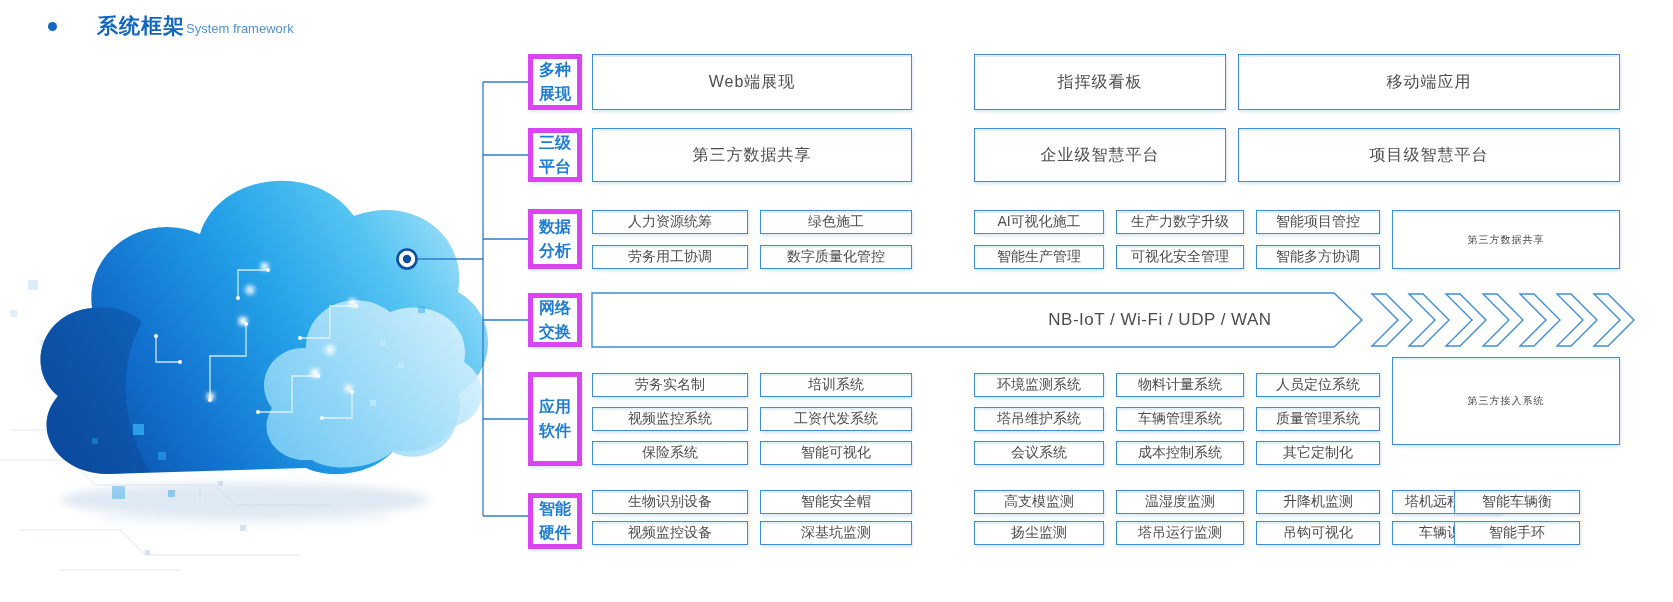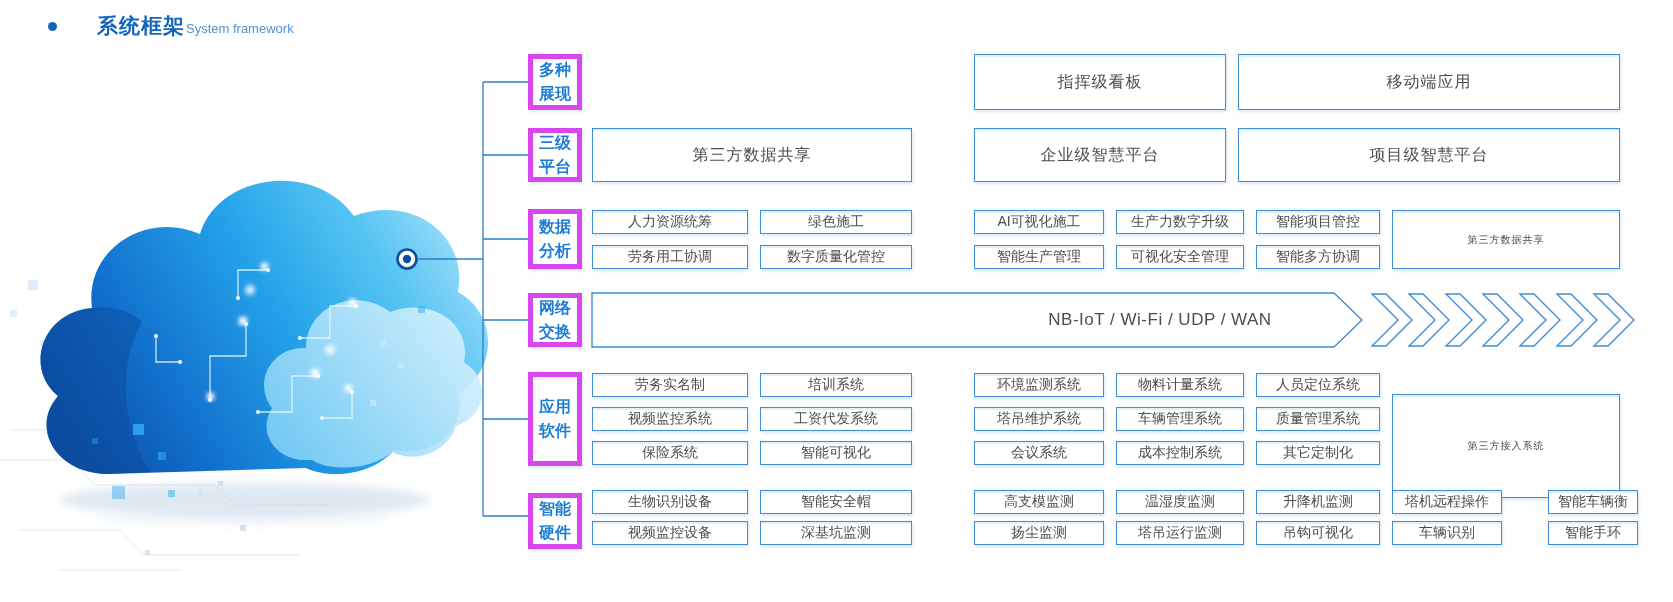--- a/index.html
+++ b/index.html
@@ -22,21 +22,21 @@
   .box{position:absolute;background:#fff;border:1px solid #3f8dd6;display:flex;align-items:center;
        justify-content:center;color:#4d4d4d;box-sizing:border-box;z-index:3;
        box-shadow:1px 2px 3px rgba(120,170,220,.28), inset 0 2px 0 rgba(160,205,240,.30);}
   .big{font-size:16px;letter-spacing:1px;}
   .sm{height:24px;font-size:14px;}
   .tallbox{font-size:10px;letter-spacing:1px;}
   
   .x-l1{left:592px;width:156px}.x-l2{left:760px;width:152px}
   .x-b1{left:592px;width:320px}.x-b2{left:974px;width:252px}.x-b3{left:1238px;width:382px}
   .x-r1{left:974px;width:130px}.x-r2{left:1116px;width:128px}.x-r3{left:1256px;width:124px}
-  .x-r4{left:1392px;width:110px}.x-r5{left:1548px;width:90px}
+  .x-r4{left:1392px;width:110px}.x-r5{left:1454px;width:126px}
   .x-tall{left:1392px;width:228px}
   
   .y1{top:54px;height:56px}.y2{top:128px;height:54px}
   .y3a{top:210px}.y3b{top:245px}
   .y5a{top:373px}.y5b{top:407px}.y5c{top:441px}
   .y6a{top:490px}.y6b{top:521px}
   
   .net-text{position:absolute;top:293px;height:54px;display:flex;align-items:center;justify-content:center;
             font-size:17px;color:#4d4d4d;letter-spacing:.5px;z-index:3;}
 </style>
@@ -179,20 +179,21 @@
 平台</div>
   <div class="lbl" style="top:209px;height:60px">数据
 分析</div>
   <div class="lbl" style="top:293px;height:54px">网络
 交换</div>
   <div class="lbl" style="top:372px;height:94px">应用
 软件</div>
   <div class="lbl" style="top:493px;height:56px">智能
 硬件</div>
 
+  <div class="box big x-b1 y1">Web端展现</div>
   <div class="box big x-b2 y1">指挥级看板</div>
   <div class="box big x-b3 y1">移动端应用</div>
 
   <div class="box big x-b1 y2">第三方数据共享</div>
   <div class="box big x-b2 y2">企业级智慧平台</div>
   <div class="box big x-b3 y2">项目级智慧平台</div>
 
   <div class="box sm x-l1 y3a">人力资源统筹</div>
   <div class="box sm x-l2 y3a">绿色施工</div>
   <div class="box sm x-r1 y3a">AI可视化施工</div>
@@ -215,21 +216,21 @@
   <div class="box sm x-l1 y5b">视频监控系统</div>
   <div class="box sm x-l2 y5b">工资代发系统</div>
   <div class="box sm x-r1 y5b">塔吊维护系统</div>
   <div class="box sm x-r2 y5b">车辆管理系统</div>
   <div class="box sm x-r3 y5b">质量管理系统</div>
   <div class="box sm x-l1 y5c">保险系统</div>
   <div class="box sm x-l2 y5c">智能可视化</div>
   <div class="box sm x-r1 y5c">会议系统</div>
   <div class="box sm x-r2 y5c">成本控制系统</div>
   <div class="box sm x-r3 y5c">其它定制化</div>
-  <div class="box tallbox x-tall" style="top:394px;height:104px">第三方接入系统</div>
+  <div class="box tallbox x-tall" style="top:357px;height:88px">第三方接入系统</div>
 
   <div class="box sm x-l1 y6a">生物识别设备</div>
   <div class="box sm x-l2 y6a">智能安全帽</div>
   <div class="box sm x-r1 y6a">高支模监测</div>
   <div class="box sm x-r2 y6a">温湿度监测</div>
   <div class="box sm x-r3 y6a">升降机监测</div>
   <div class="box sm x-r4 y6a">塔机远程操作</div>
   <div class="box sm x-r5 y6a">智能车辆衡</div>
   <div class="box sm x-l1 y6b">视频监控设备</div>
   <div class="box sm x-l2 y6b">深基坑监测</div>

